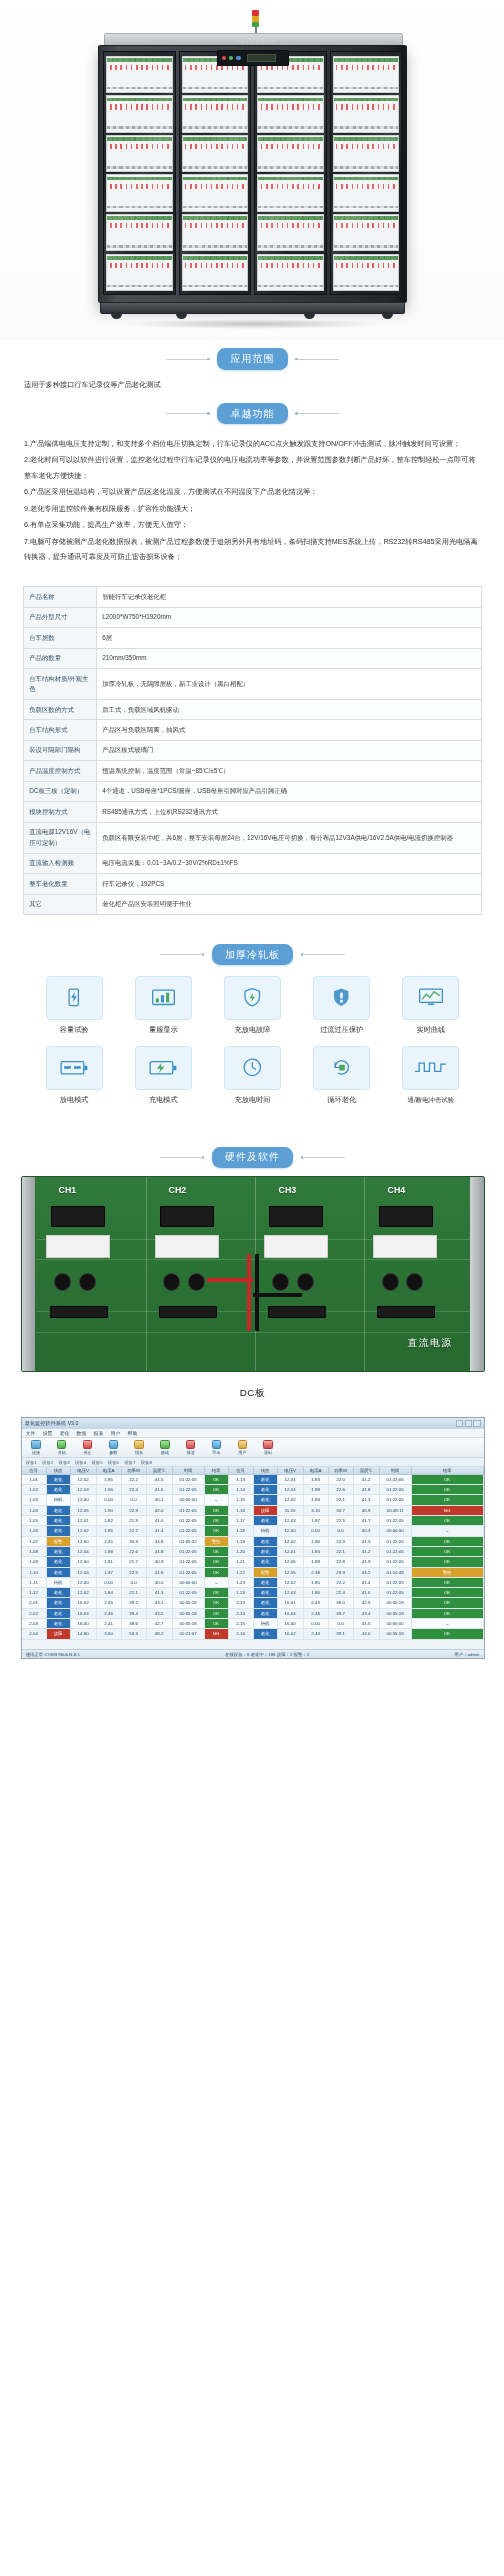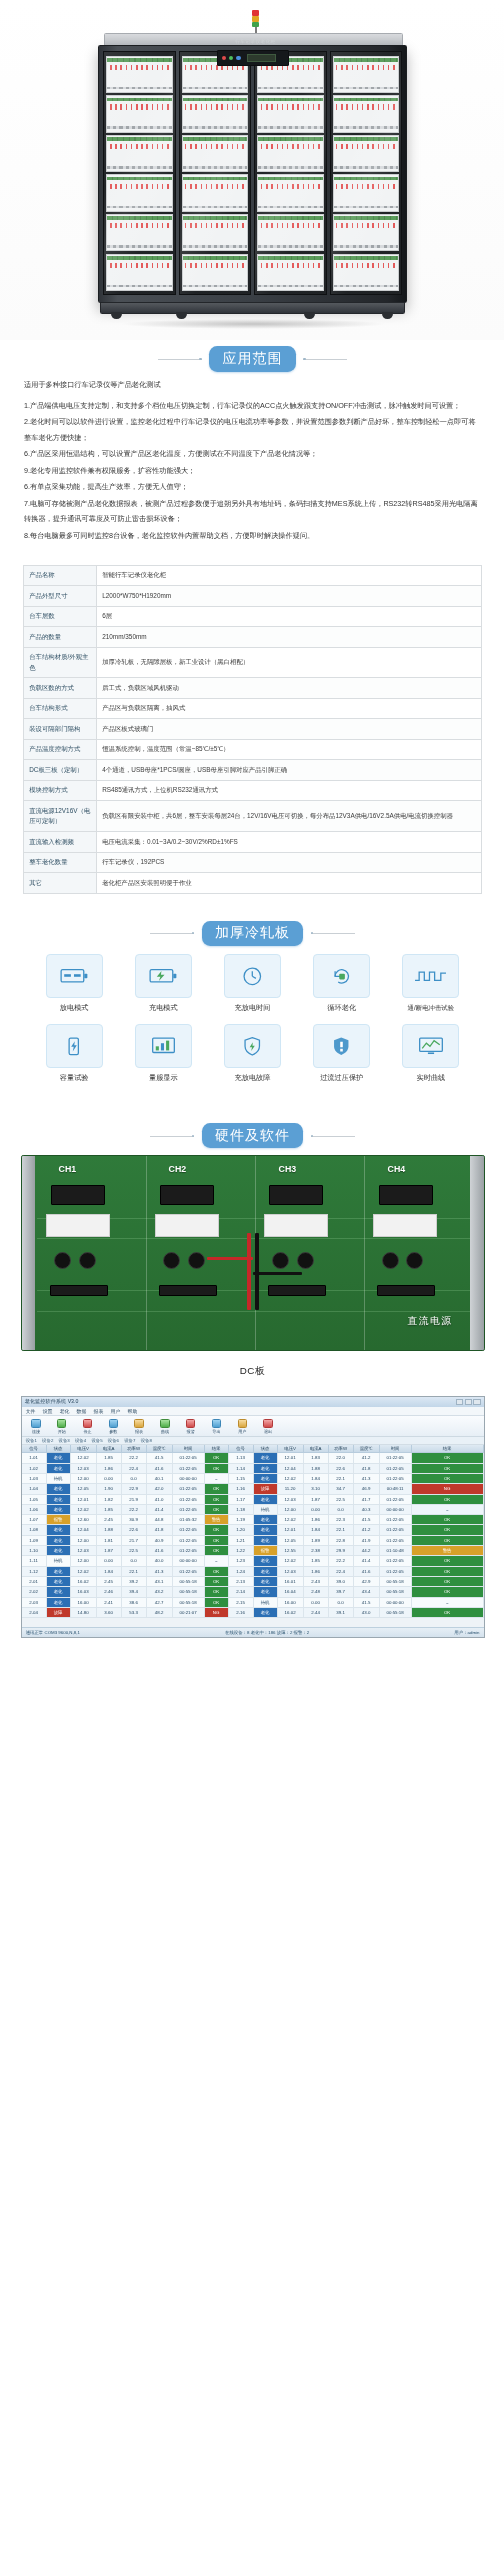--- a/index.html
+++ b/index.html
@@ -131,21 +131,21 @@
   }
   .sec-head .line::after {
     content: ""; position: absolute; top: -1px; width: 2.6px; height: 2.6px; border-radius: 50%;
     background: #9fb7c9;
   }
   .sec-head .line.left::after { right: 0; }
   .sec-head .line.right::after { left: 0; }
   .sec-pill {
     background: #5b9fd4;
     color: #fff;
-    font-size: 14px;
+    font-size: 10px;
     letter-spacing: 1px;
     padding: 3.6px 13.4px;
     border-radius: 8.2px;
     box-shadow: 0 1px 2.1px rgba(91,159,212,0.35);
     white-space: nowrap;
   }
 
   
   .intro-line {
     padding: 0 24px 3.1px 24px;
@@ -481,29 +481,33 @@
   </div>
 
   <div class="sec-head">
     <span class="line left"></span>
     <span class="sec-pill">应用范围</span>
     <span class="line right"></span>
   </div>
 
   <div class="intro-line">适用于多种接口行车记录仪等产品老化测试</div>
 
+  <div class="sec-head">
+    <span class="line left"></span>
+    <span class="sec-pill">卓越功能</span>
+    <span class="line right"></span>
+  </div>
 
   <div class="feature-list">
     <p>1.产品端供电电压支持定制，和支持多个档位电压切换定制，行车记录仪的ACC点火触发跟支持ON/OFF冲击测试，脉冲触发时间可设置；</p>
     <p>2.老化时间可以以软件进行设置，监控老化过程中行车记录仪的电压电流功率等参数，并设置范围参数判断产品好坏，整车控制轻松一点即可将整车老化方便快捷；</p>
     <p>6.产品区采用恒温结构，可以设置产品区老化温度，方便测试在不同温度下产品老化情况等；</p>
     <p>9.老化专用监控软件兼有权限服务，扩容性功能强大；</p>
     <p>6.有单点采集功能，提高生产效率，方便无人值守；</p>
     <p>7.电脑可存储被测产品老化数据报表，被测产品过程参数便于追朔另外具有地址码，条码扫描支持MES系统上传，RS232转RS485采用光电隔离转换器，提升通讯可靠度及可防止雷击损坏设备；</p>
-    <p>8.每台电脑最多可同时监控8台设备，老化监控软件内置帮助文档，方便即时解决操作疑问。</p>
   </div>
 
 
   <div class="spec-wrap">
     <table class="spec">
       <tbody>
         <tr>
             <td class="k">产品名称</td>
             <td class="v">智能行车记录仪老化柜</td>
           </tr>
@@ -567,20 +571,76 @@
     </table>
   </div>
 
   <div class="sec-head">
     <span class="line left"></span>
     <span class="sec-pill">加厚冷轧板</span>
     <span class="line right"></span>
   </div>
 
   <div class="icons-wrap">
+    <div class="icon-row">
+
+      <div class="icon-card">
+        <div class="icon-box">
+          <svg width="17.5" height="20.6" viewBox="0 0 34 40">
+            <rect x="8" y="4" width="18" height="32" rx="3" fill="none" stroke="#3d8fc6" stroke-width="2.5"></rect>
+            <path d="M19 10 l-7 11 h5 l-2 9 8 -12 h-5 z" fill="#3d8fc6"></path>
+          </svg>
+        </div>
+        <div class="cap">容量试验</div>
+      </div>
+
+      <div class="icon-card">
+        <div class="icon-box">
+          <svg width="25" height="19.6" viewBox="0 0 48 38">
+            <rect x="3" y="4" width="42" height="28" rx="2" fill="none" stroke="#3d8fc6" stroke-width="2.5"></rect>
+            <rect x="9" y="20" width="6" height="8" fill="#4aa85f"></rect>
+            <rect x="19" y="14" width="6" height="14" fill="#3d8fc6"></rect>
+            <rect x="29" y="9" width="6" height="19" fill="#4aa85f"></rect>
+          </svg>
+        </div>
+        <div class="cap">量服显示</div>
+      </div>
+
+      <div class="icon-card">
+        <div class="icon-box">
+          <svg width="18.5" height="20.6" viewBox="0 0 36 40">
+            <path d="M18 3 L32 8 v12 c0 9 -7 14 -14 17 c-7 -3 -14 -8 -14 -17 V8 z" fill="none" stroke="#3d8fc6" stroke-width="2.5"></path>
+            <path d="M19 12 l-6 10 h4.5 l-1.5 7 7 -10 h-4.5 z" fill="#4aa85f"></path>
+          </svg>
+        </div>
+        <div class="cap">充放电故障</div>
+      </div>
+
+      <div class="icon-card">
+        <div class="icon-box">
+          <svg width="18.5" height="20.6" viewBox="0 0 36 40">
+            <path d="M18 3 L32 8 v12 c0 9 -7 14 -14 17 c-7 -3 -14 -8 -14 -17 V8 z" fill="#3d8fc6" opacity="0.9"></path>
+            <path d="M16 11 h5 v11 h-5 z M16 25 h5 v5 h-5 z" fill="#fff"></path>
+          </svg>
+        </div>
+        <div class="cap">过流过压保护</div>
+      </div>
+
+      <div class="icon-card">
+        <div class="icon-box">
+          <svg width="26" height="20.6" viewBox="0 0 50 40">
+            <rect x="3" y="4" width="44" height="26" rx="2" fill="none" stroke="#3d8fc6" stroke-width="2.5"></rect>
+            <polyline points="8,24 16,14 23,20 31,9 42,17" fill="none" stroke="#4aa85f" stroke-width="2.5"></polyline>
+            <rect x="19" y="32" width="12" height="3" fill="#3d8fc6"></rect>
+          </svg>
+        </div>
+        <div class="cap">实时曲线</div>
+      </div>
+    </div>
+
     <div class="icon-row">
 
       <div class="icon-card">
         <div class="icon-box">
           <svg width="29" height="17.5" viewBox="0 0 56 34">
             <rect x="2" y="5" width="44" height="24" rx="3" fill="none" stroke="#3d8fc6" stroke-width="2.5"></rect>
             <rect x="47" y="13" width="6" height="9" rx="1.5" fill="#3d8fc6"></rect>
             <rect x="8" y="14" width="13" height="5" fill="#3d8fc6"></rect>
             <rect x="27" y="14" width="13" height="5" fill="#3d8fc6"></rect>
           </svg>
@@ -621,76 +681,20 @@
         <div class="cap">循环老化</div>
       </div>
 
       <div class="icon-card">
         <div class="icon-box">
           <svg width="33" height="16.5" viewBox="0 0 64 32">
             <polyline points="2,24 10,24 10,8 20,8 20,24 30,24 30,8 40,8 40,24 52,24 52,10 62,10" fill="none" stroke="#3d8fc6" stroke-width="2.5"></polyline>
           </svg>
         </div>
         <div class="cap small">通/断电冲击试验</div>
-      </div>
-    </div>
-
-    <div class="icon-row">
-
-      <div class="icon-card">
-        <div class="icon-box">
-          <svg width="17.5" height="20.6" viewBox="0 0 34 40">
-            <rect x="8" y="4" width="18" height="32" rx="3" fill="none" stroke="#3d8fc6" stroke-width="2.5"></rect>
-            <path d="M19 10 l-7 11 h5 l-2 9 8 -12 h-5 z" fill="#3d8fc6"></path>
-          </svg>
-        </div>
-        <div class="cap">容量试验</div>
-      </div>
-
-      <div class="icon-card">
-        <div class="icon-box">
-          <svg width="25" height="19.6" viewBox="0 0 48 38">
-            <rect x="3" y="4" width="42" height="28" rx="2" fill="none" stroke="#3d8fc6" stroke-width="2.5"></rect>
-            <rect x="9" y="20" width="6" height="8" fill="#4aa85f"></rect>
-            <rect x="19" y="14" width="6" height="14" fill="#3d8fc6"></rect>
-            <rect x="29" y="9" width="6" height="19" fill="#4aa85f"></rect>
-          </svg>
-        </div>
-        <div class="cap">量服显示</div>
-      </div>
-
-      <div class="icon-card">
-        <div class="icon-box">
-          <svg width="18.5" height="20.6" viewBox="0 0 36 40">
-            <path d="M18 3 L32 8 v12 c0 9 -7 14 -14 17 c-7 -3 -14 -8 -14 -17 V8 z" fill="none" stroke="#3d8fc6" stroke-width="2.5"></path>
-            <path d="M19 12 l-6 10 h4.5 l-1.5 7 7 -10 h-4.5 z" fill="#4aa85f"></path>
-          </svg>
-        </div>
-        <div class="cap">充放电故障</div>
-      </div>
-
-      <div class="icon-card">
-        <div class="icon-box">
-          <svg width="18.5" height="20.6" viewBox="0 0 36 40">
-            <path d="M18 3 L32 8 v12 c0 9 -7 14 -14 17 c-7 -3 -14 -8 -14 -17 V8 z" fill="#3d8fc6" opacity="0.9"></path>
-            <path d="M16 11 h5 v11 h-5 z M16 25 h5 v5 h-5 z" fill="#fff"></path>
-          </svg>
-        </div>
-        <div class="cap">过流过压保护</div>
-      </div>
-
-      <div class="icon-card">
-        <div class="icon-box">
-          <svg width="26" height="20.6" viewBox="0 0 50 40">
-            <rect x="3" y="4" width="44" height="26" rx="2" fill="none" stroke="#3d8fc6" stroke-width="2.5"></rect>
-            <polyline points="8,24 16,14 23,20 31,9 42,17" fill="none" stroke="#4aa85f" stroke-width="2.5"></polyline>
-            <rect x="19" y="32" width="12" height="3" fill="#3d8fc6"></rect>
-          </svg>
-        </div>
-        <div class="cap">实时曲线</div>
       </div>
     </div>
   </div>
 
   <div class="sec-head">
     <span class="line left"></span>
     <span class="sec-pill">硬件及软件</span>
     <span class="line right"></span>
   </div>
 

